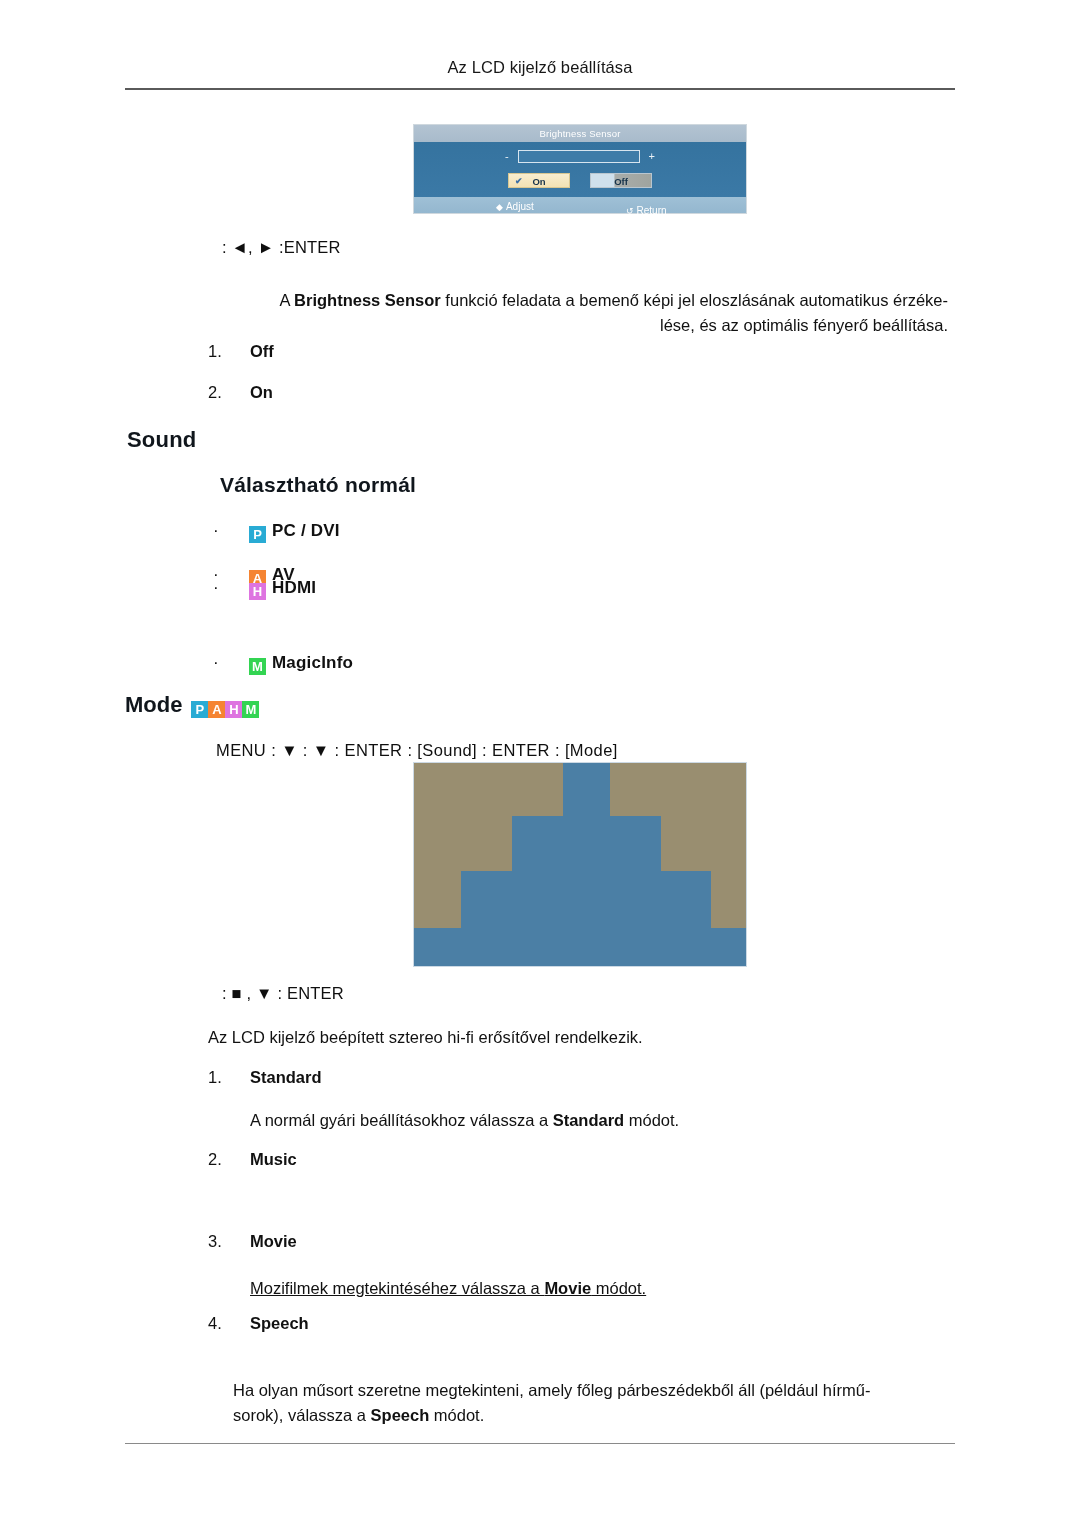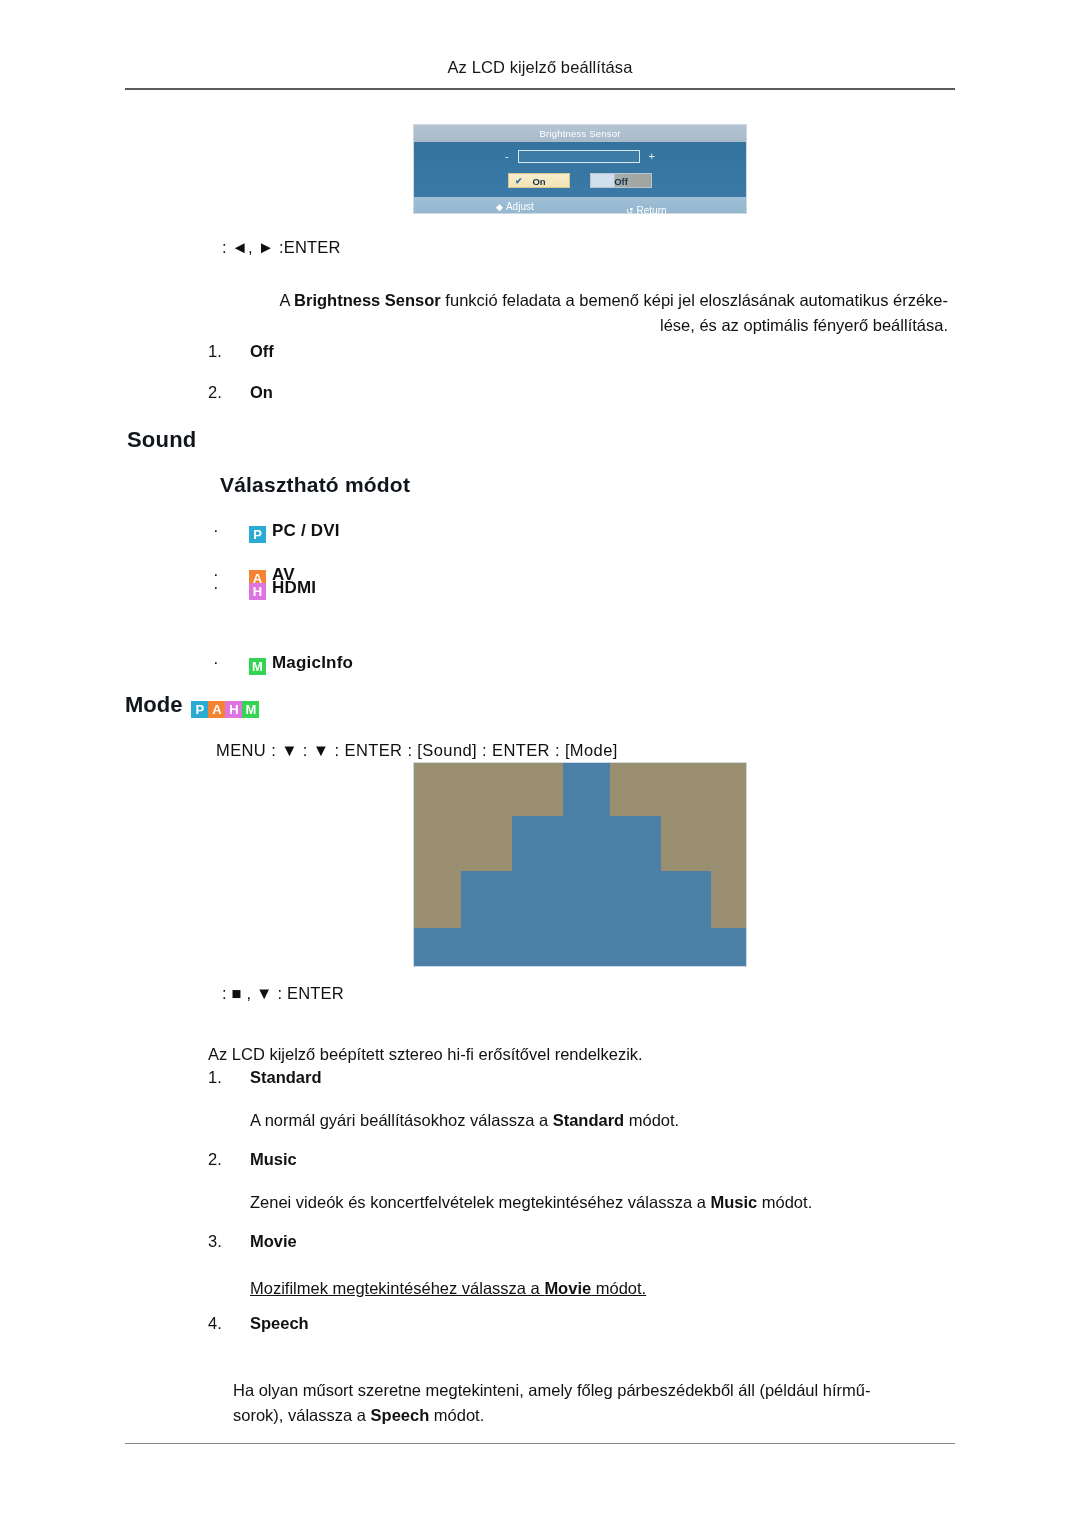--- a/index.html
+++ b/index.html
@@ -297,21 +297,21 @@
 
   <div class="num-item" style="left:208px; top:342px;">
     <span class="n">1.</span><span class="t">Off</span>
   </div>
   <div class="num-item" style="left:208px; top:383px;">
     <span class="n">2.</span><span class="t">On</span>
   </div>
 
   <h2 class="sec" style="left:127px; top:427px;">Sound</h2>
 
-  <h3 class="sub" style="left:220px; top:473px;">Választható módot</h3>
+  <h3 class="sub" style="left:220px; top:473px;">Választható normál</h3>
 
   <div class="bullet-row" style="left:213px; top:521px;">
     <span class="dot">·</span><span class="badge" id="b0" style="background: rgb(41, 171, 212);">P</span><span class="lbl">PC / DVI</span>
   </div>
   <div class="bullet-row" style="left:213px; top:565px;">
     <span class="dot">·</span><span class="badge" id="b1" style="background: rgb(245, 132, 50);">A</span><span class="lbl">AV</span>
   </div>
   <div class="bullet-row" style="left:213px; top:578px;">
     <span class="dot">·</span><span class="badge" id="b2" style="background: rgb(222, 116, 224);">H</span><span class="lbl">HDMI</span>
   </div>
@@ -327,35 +327,32 @@
 
   <div class="fig2" style="background: rgb(153, 142, 112);">
     <div class="blk" style="left: 149px; top: 0px; width: 47px; height: 53px; background: rgb(75, 127, 165);"></div>
     <div class="blk" style="left: 98px; top: 53px; width: 149px; height: 55px; background: rgb(75, 127, 165);"></div>
     <div class="blk" style="left: 47px; top: 108px; width: 250px; height: 57px; background: rgb(75, 127, 165);"></div>
     <div class="blk" style="left: 0px; top: 165px; width: 332px; height: 38px; background: rgb(75, 127, 165);"></div>
   </div>
 
   <div class="nav-line" style="left:222px; top:984px;">:  ■ , ▼ : ENTER</div>
 
-  <div class="para" style="left:208px; top:1025px; width:740px;margin-top:17px;">Az LCD kijelző beépített sztereo hi-fi erősítővel rendelkezik.</div>
+  <div class="para" style="left:208px; top:1025px; width:740px;">Az LCD kijelző beépített sztereo hi-fi erősítővel rendelkezik.</div>
 
   <div class="num-item" style="left:208px; top:1068px;">
     <span class="n">1.</span><span class="t">Standard</span>
   </div>
   <div class="sub-para" style="left:250px; top:1108px;">
     <span>A normál gyári beállításokhoz válassza a </span><b>Standard</b><span> módot.</span>
   </div>
 
   <div class="num-item" style="left:208px; top:1150px;">
     <span class="n">2.</span><span class="t">Music</span>
   </div>
-  <div class="sub-para" style="left:250px; top:1190px;">
-    <span>Zenei videók és koncertfelvételek megtekintéséhez válassza a </span><b>Music</b><span> módot.</span>
-  </div>
 
   <div class="num-item" style="left:208px; top:1232px;">
     <span class="n">3.</span><span class="t">Movie</span>
   </div>
   <div class="sub-para" style="left:250px; top:1276px;text-decoration:underline;">
     <span>Mozifilmek megtekintéséhez válassza a </span><b>Movie</b><span> módot.</span>
   </div>
 
   <div class="num-item" style="left:208px; top:1314px;">
     <span class="n">4.</span><span class="t">Speech</span>

